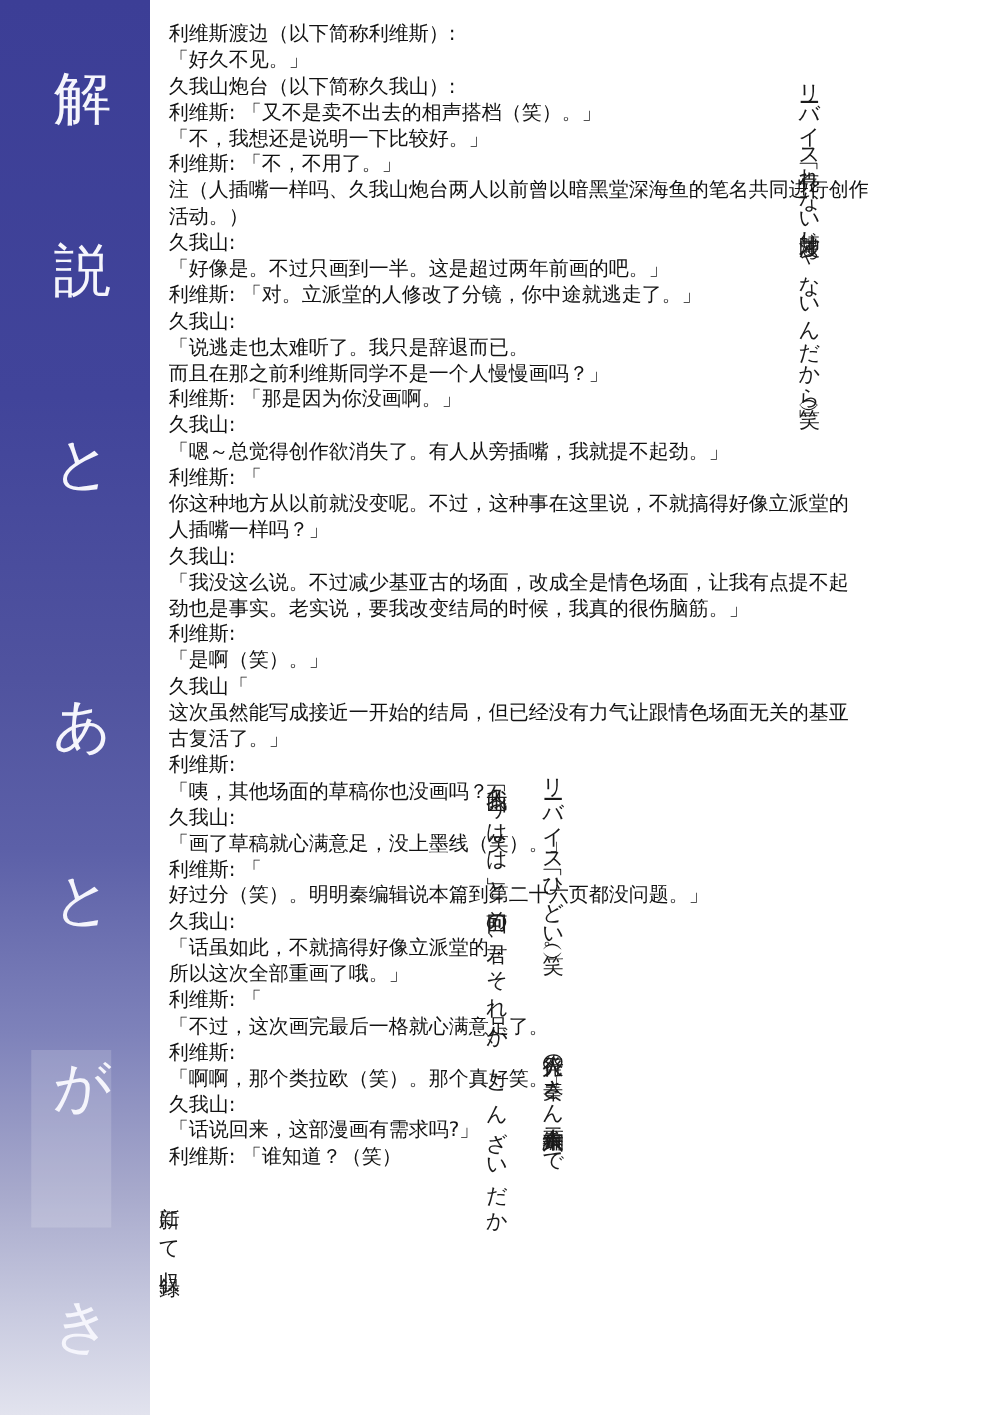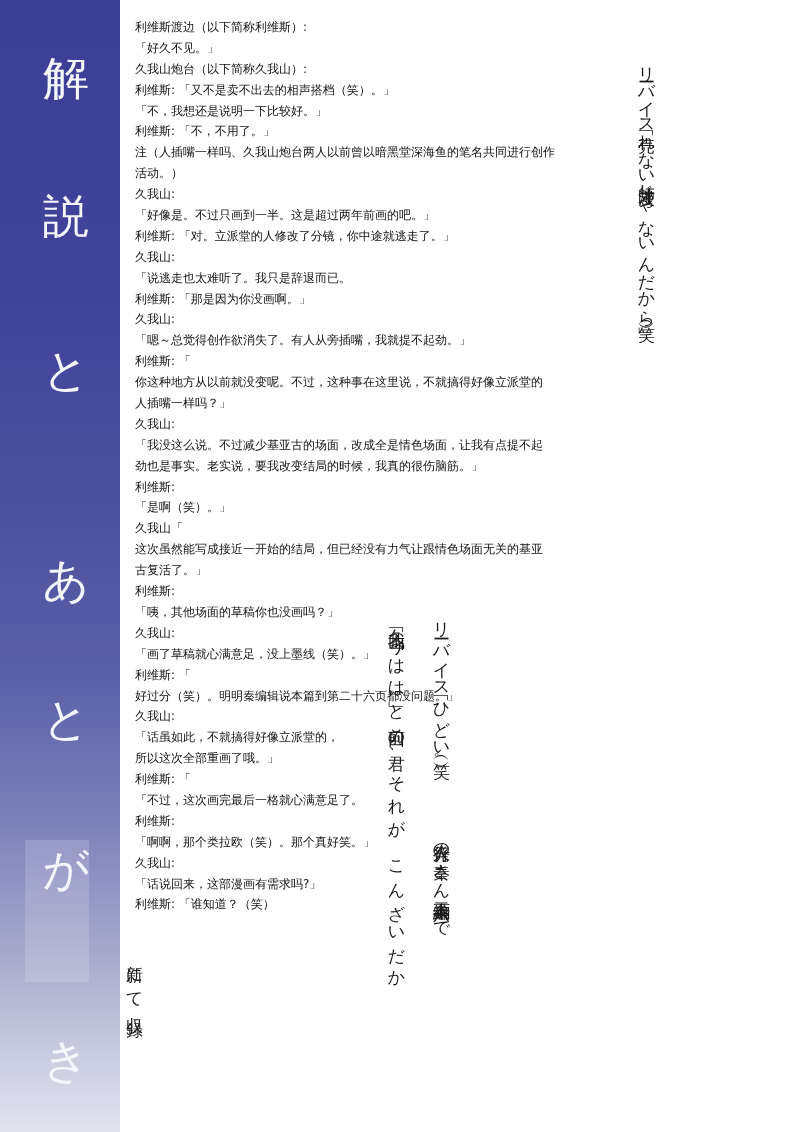--- a/index.html
+++ b/index.html
@@ -42,21 +42,21 @@
     font-family:"DejaVu Sans",sans-serif;
   }
   .vcol-1{left:636px;top:55px;letter-spacing:-1.4px;}
   .vcol-2{left:431px;top:610px;letter-spacing:0.5px;}
   .vcol-3{left:431px;top:832px;letter-spacing:0px;}
   .vcol-4{left:386px;top:615px;letter-spacing:2.5px;}
   .vcol-5{left:124px;top:952px;letter-spacing:4.5px;}
   
   .dialogue{
     position:absolute;left:135px;top:17px;width:650px;
-    font-size:12px;line-height:20.9px;color:#121212;
+    font-size:16px;line-height:20.9px;color:#121212;
     font-family:"DejaVu Sans",sans-serif;
   }
   .dlg-line{white-space:pre;height:20.9px;}
 </style>
 </head>
 <body>
 
 <div class="page">
 
   <div class="vcol vcol-1">リーバイス「売れない漫才師じゃないんだから」（笑）</div>
@@ -72,20 +72,21 @@
       <div class="dlg-line">利维斯: 「又不是卖不出去的相声搭档（笑）。」</div>
       <div class="dlg-line">「不，我想还是说明一下比较好。」</div>
       <div class="dlg-line">利维斯: 「不，不用了。」</div>
       <div class="dlg-line">注（人插嘴一样吗、久我山炮台两人以前曾以暗黑堂深海鱼的笔名共同进行创作</div>
       <div class="dlg-line">活动。）</div>
       <div class="dlg-line">久我山:</div>
       <div class="dlg-line">「好像是。不过只画到一半。这是超过两年前画的吧。」</div>
       <div class="dlg-line">利维斯: 「对。立派堂的人修改了分镜，你中途就逃走了。」</div>
       <div class="dlg-line">久我山:</div>
       <div class="dlg-line">「说逃走也太难听了。我只是辞退而已。</div>
+      <div class="dlg-line">而且在那之前利维斯同学不是一个人慢慢画吗？」</div>
       <div class="dlg-line">利维斯: 「那是因为你没画啊。」</div>
       <div class="dlg-line">久我山:</div>
       <div class="dlg-line">「嗯～总觉得创作欲消失了。有人从旁插嘴，我就提不起劲。」</div>
       <div class="dlg-line">利维斯: 「</div>
       <div class="dlg-line">你这种地方从以前就没变呢。不过，这种事在这里说，不就搞得好像立派堂的</div>
       <div class="dlg-line">人插嘴一样吗？」</div>
       <div class="dlg-line">久我山:</div>
       <div class="dlg-line">「我没这么说。不过减少基亚古的场面，改成全是情色场面，让我有点提不起</div>
       <div class="dlg-line">劲也是事实。老实说，要我改变结局的时候，我真的很伤脑筋。」</div>
       <div class="dlg-line">利维斯:</div>

